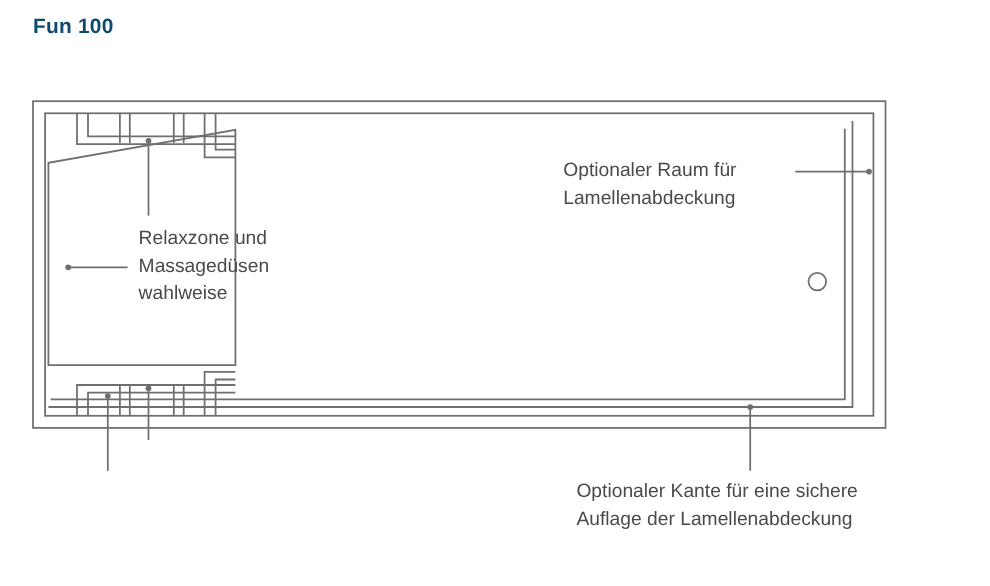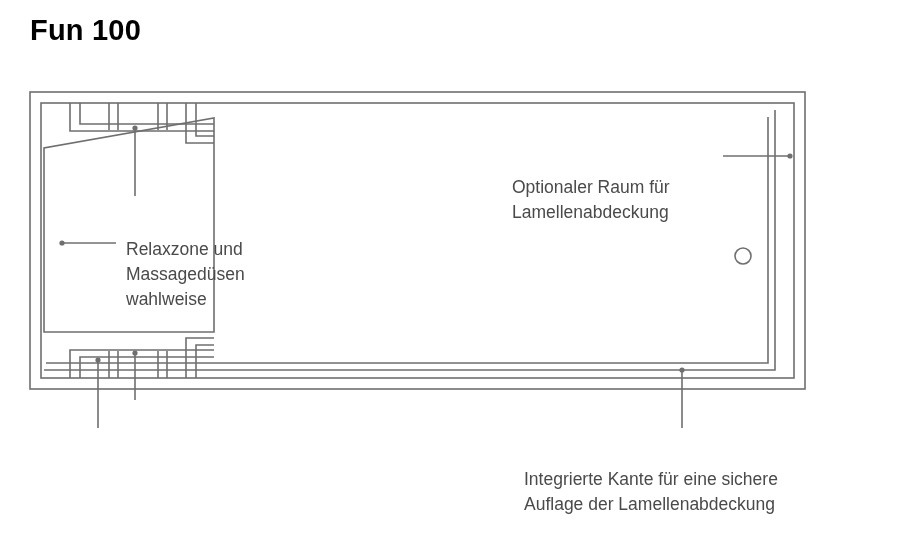--- a/index.html
+++ b/index.html
@@ -19,39 +19,38 @@
     position: absolute;
     left: 0;
     top: 0;
     width: 900px;
     height: 533px;
   }
   #title {
     position: absolute;
     left: 30px;
     top: 14px;
-    font-size: 29px;
+    font-size: 19px;
     font-weight: bold;
-    color: #000000;
+    color: #0c4a6e;
     letter-spacing: 0.2px;
   }
   svg#diagram {
     position: absolute;
     left: 0;
     top: 0;
     width: 900px;
     height: 533px;
   }
   .lbl {
     position: absolute;
     font-size: 17.5px;
     line-height: 25px;
     color: #4a4a4a;
     white-space: pre;
-    margin-top: 33px;
   }
   #label-relax {
     left: 126px;
     top: 204px;
   }
   #label-optional {
     left: 512px;
     top: 142px;
   }
   #label-steps {
@@ -117,16 +116,16 @@
       <circle cx="135" cy="353" r="2.6"></circle>
       <circle cx="682" cy="370" r="2.6"></circle>
     </g>
   </svg>
 
   <div class="lbl" id="label-relax">Relaxzone und
 Massagedüsen
 wahlweise</div>
   <div class="lbl" id="label-optional">Optionaler Raum für
 Lamellenabdeckung</div>
-  <div class="lbl" id="label-edge">Integrierte Kante für eine sichere
+  <div class="lbl" id="label-edge">Optionaler Kante für eine sichere
 Auflage der Lamellenabdeckung</div>
 
 </div>
 
 </body></html>

